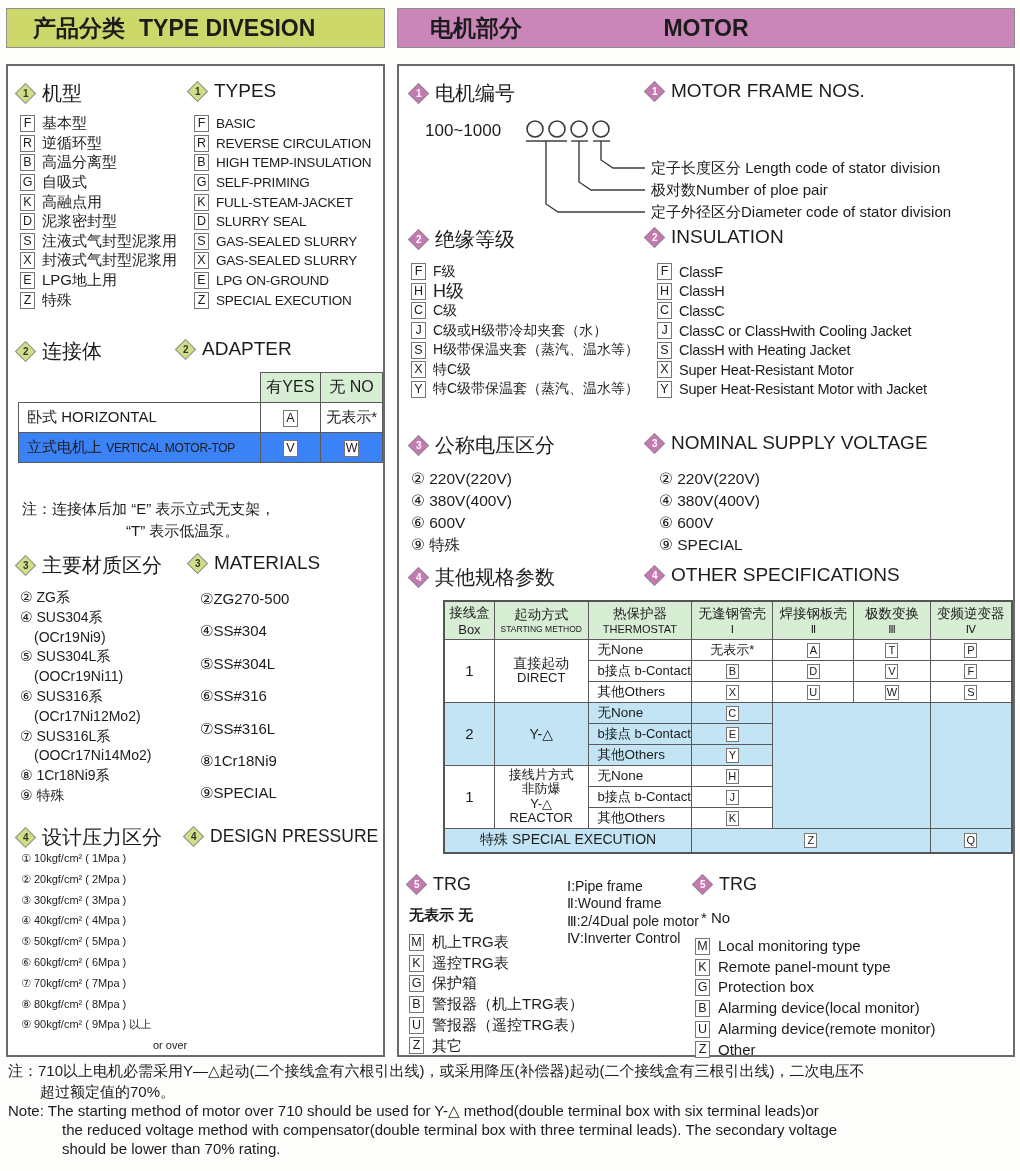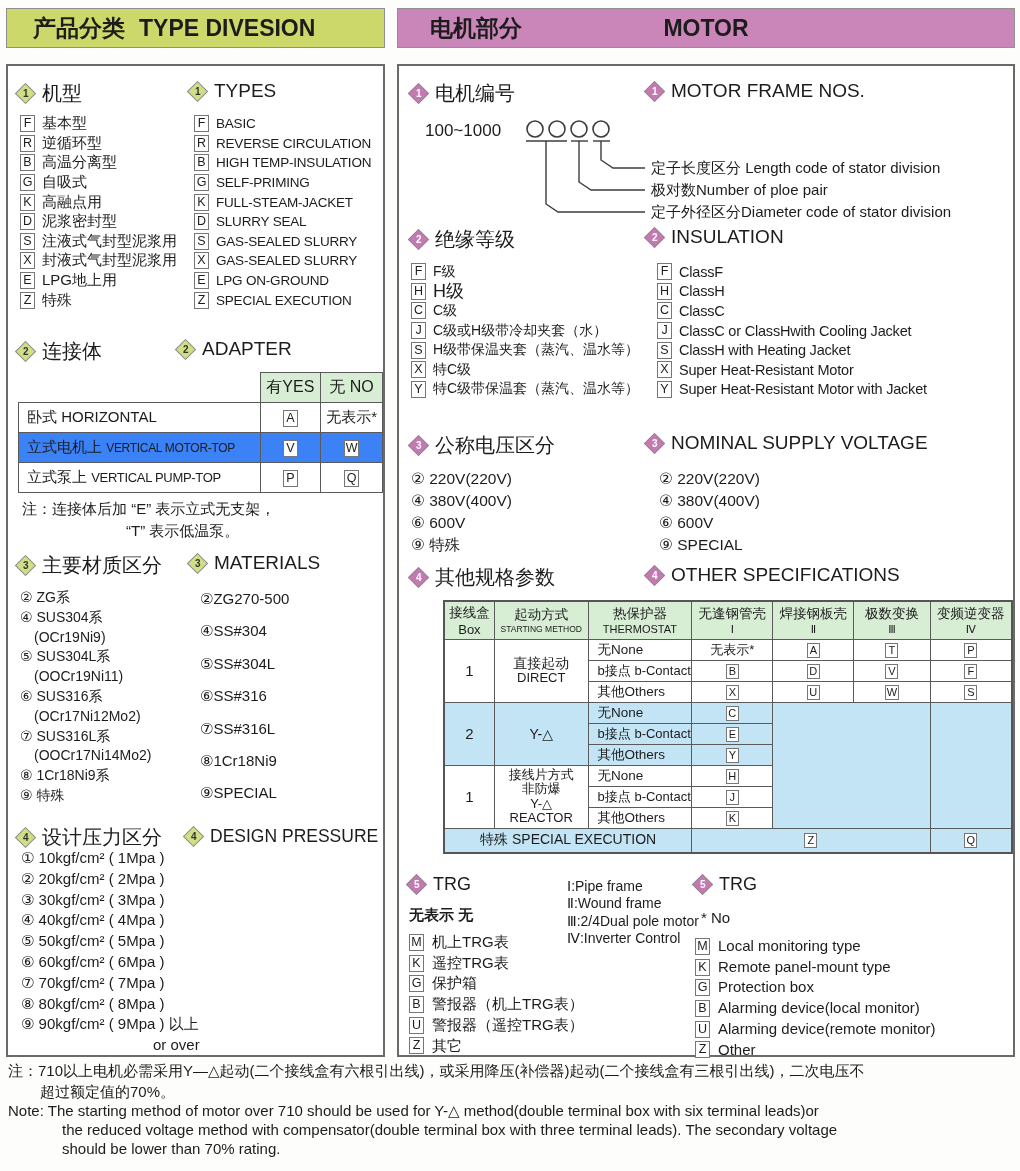--- a/index.html
+++ b/index.html
@@ -43,21 +43,21 @@
   #adapter-tbl td.ghead { background:#d7edd4; font-size:16px; }
   #adapter-tbl td.lbl { text-align:left; padding-left:8px; white-space:nowrap; }
   #adapter-tbl tr.blue td { background:#3b82f6; }
   .en-sm { font-size:12px; letter-spacing:-0.3px; }
   .note-sm { font-size:15px; white-space:nowrap; }
 
   
   .mline { line-height:19.8px; font-size:14px; white-space:nowrap; }
   .mline.ind { padding-left:14px; }
   .men { height:32.4px; font-size:15px; white-space:nowrap; }
-  .pline { line-height:20.8px; font-size:15px; white-space:nowrap; }
+  .pline { line-height:20.8px; font-size:11px; white-space:nowrap; }
 
   
   #specs-tbl { border-collapse:collapse; table-layout:fixed; border:2px solid #555; }
   #specs-tbl td { border:1px solid #5a5a5a; text-align:center; vertical-align:middle;
                   height:21px; font-size:13.5px; overflow:hidden; white-space:nowrap; }
   #specs-tbl td.hd { background:#d7edd4; height:38px; }
   #specs-tbl .hd .z { font-size:13.5px; display:block; }
   #specs-tbl .hd .s { font-size:11px; display:block; }
   #specs-tbl .hd .s.tiny { font-size:8.5px; }
   #specs-tbl td.thermo { text-align:left; padding-left:9px; }
@@ -216,25 +216,20 @@
     </tr>
     <tr>
       <td class="lbl"><span>卧式</span> <span>HORIZONTAL</span></td>
       <td><span class="code">A</span></td>
       <td><span class="note-sm">无表示*</span></td>
     </tr>
     <tr class="blue">
       <td class="lbl"><span>立式电机上</span> <span class="en-sm">VERTICAL MOTOR-TOP</span></td>
       <td><span class="code">V</span></td>
       <td><span class="code">W</span></td>
-    </tr>
-    <tr>
-      <td class="lbl"><span>立式泵上</span> <span class="en-sm" style="font-size:13px">VERTICAL PUMP-TOP</span></td>
-      <td><span class="code">P</span></td>
-      <td><span class="code">Q</span></td>
     </tr>
   </tbody>
     </table>
   <div class="abs note-sm" style="left:14px; top:434px;">注：连接体后加 “E” 表示立式无支架，</div>
   <div class="abs note-sm" style="left:118px; top:456px;">“T” 表示低温泵。</div>
 
   <div class="abs sec-h" style="left:10px; top:486px;">
     <span class="dia dia-g">
         <i>3</i>
       </span>

